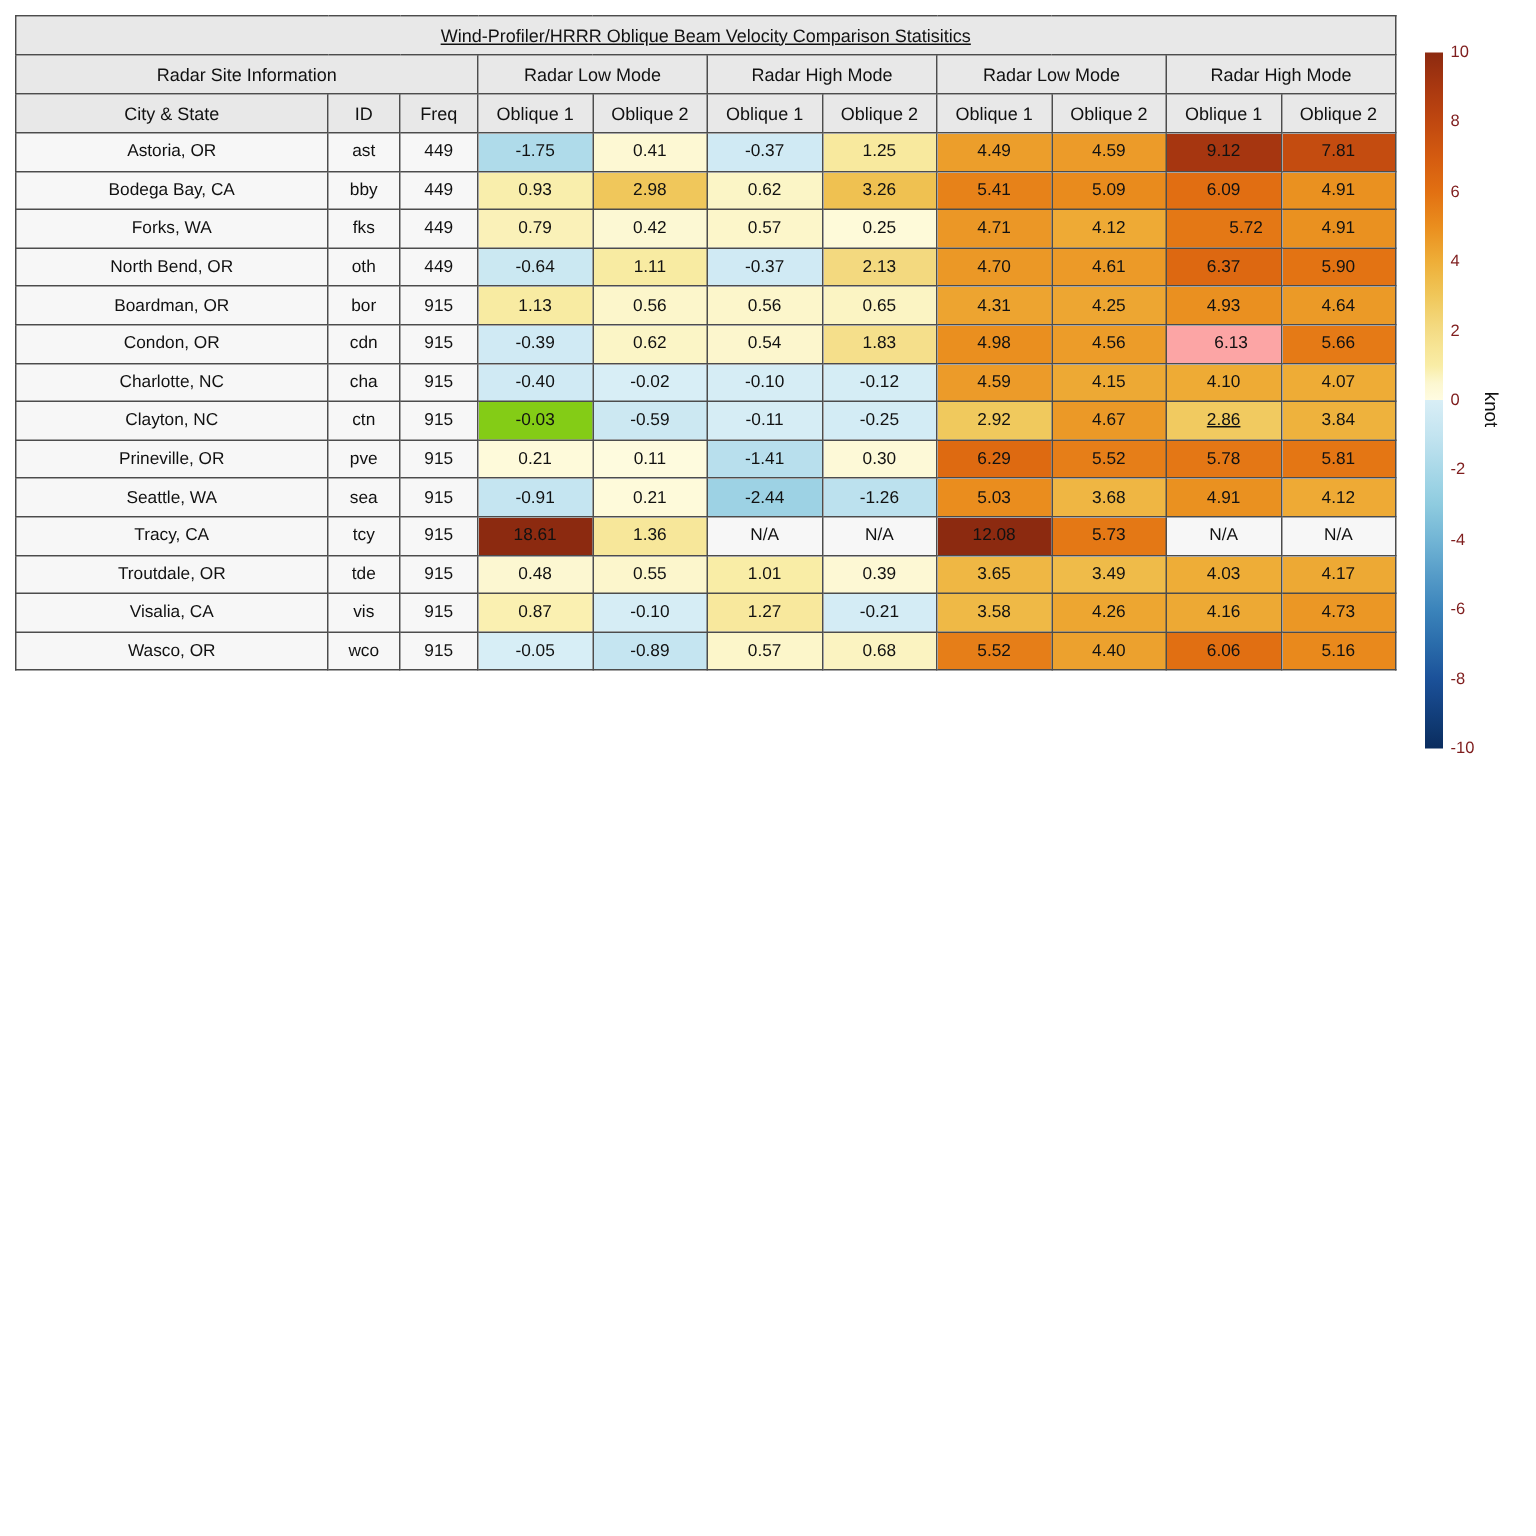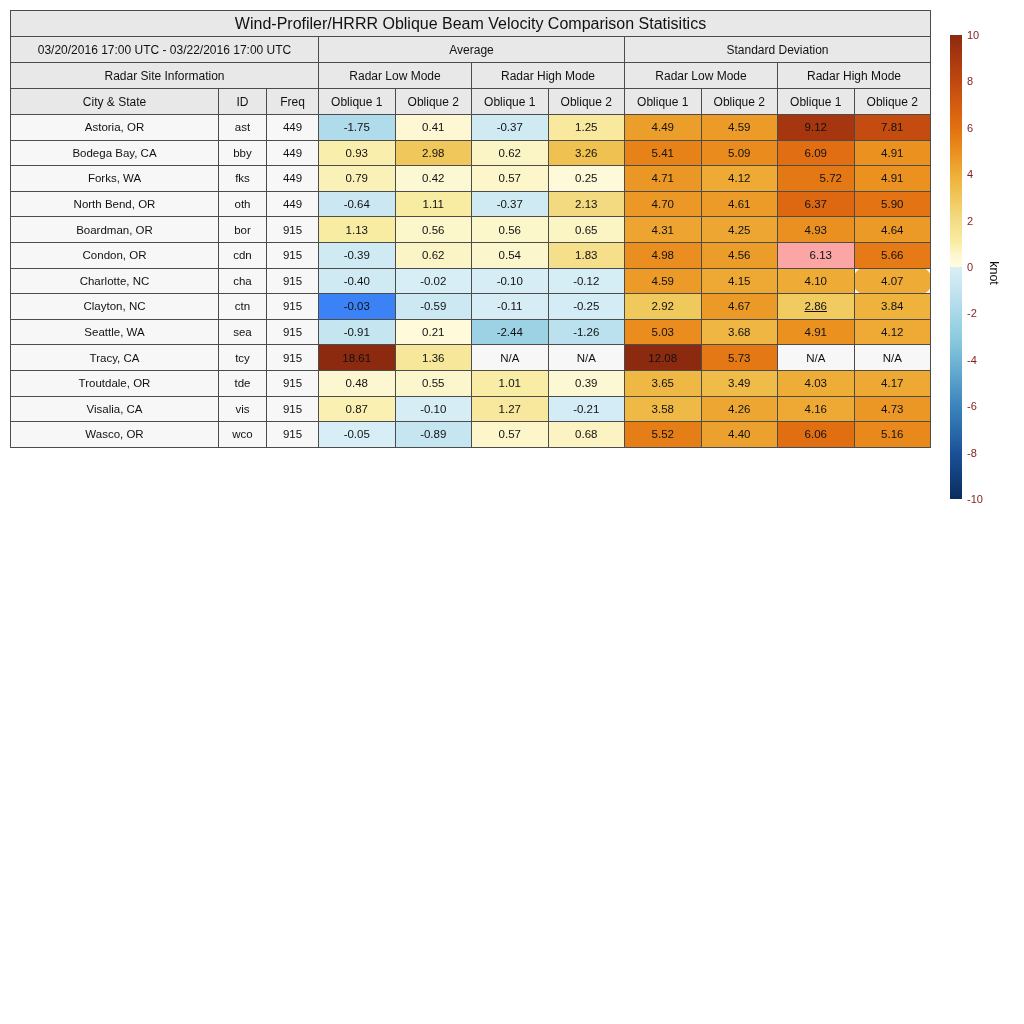--- a/index.html
+++ b/index.html
@@ -4,21 +4,21 @@
 <style>
   html,body{margin:0;padding:0;background:#ffffff;width:1024px;height:1024px;
     font-family:"Liberation Sans",sans-serif;color:#111;}
   .figure{position:relative;width:1024px;height:1024px;background:#fff;overflow:hidden;}
 
   table.stats{position:absolute;left:10px;top:10px;width:921px;
     border-collapse:collapse;table-layout:fixed;}
   table.stats td{border:1px solid #4c4c4c;text-align:center;vertical-align:middle;
     padding:0;overflow:hidden;white-space:nowrap;}
   thead td{background:#e8e8e8;font-size:12px;height:25px;}
-  td.title-cell{font-size:16px;height:25px;}
+  td.title-cell{font-size:12px;height:25px;text-decoration:underline;}
   tbody td{font-size:11.5px;height:24.6px;background:#fff;}
   tbody td.meta{background:#f7f7f7;}
 
   .colorbar{position:absolute;left:950px;top:35px;width:70px;height:464px;}
   .cb-bar{position:absolute;left:0;top:0;width:12px;height:464px;}
   .cb-tick{position:absolute;left:17px;transform:translateY(-50%);
     font-size:11px;color:#7f1d1d;}
   .cb-label{position:absolute;left:37px;top:calc(50% + 6px);
     transform:translateY(-50%);writing-mode:vertical-rl;font-size:12.5px;color:#111;}
 </style>
@@ -37,25 +37,20 @@
         <col>
         <col>
         <col>
         <col>
         <col>
         <col>
     </colgroup>
     <thead>
       <tr>
         <td class="title-cell" colspan="11">Wind-Profiler/HRRR Oblique Beam Velocity Comparison Statisitics</td>
-      </tr>
-      <tr>
-        <td colspan="3">03/20/2016 17:00 UTC - 03/22/2016 17:00 UTC</td>
-        <td colspan="4">Average</td>
-        <td colspan="4">Standard Deviation</td>
       </tr>
       <tr>
         <td colspan="3">Radar Site Information</td>
         <td colspan="2">Radar Low Mode</td>
         <td colspan="2">Radar High Mode</td>
         <td colspan="2">Radar Low Mode</td>
         <td colspan="2">Radar High Mode</td>
       </tr>
       <tr>
         <td>City &amp; State</td>
@@ -154,34 +149,47 @@
           <td class="meta">Charlotte, NC</td>
           <td class="meta">cha</td>
           <td class="meta">915</td>
           <td style="background: rgb(208, 234, 244);">-0.40</td>
           <td style="background: rgb(216, 238, 246);">-0.02</td>
           <td style="background: rgb(214, 237, 245);">-0.10</td>
           <td style="background: rgb(213, 237, 245);">-0.12</td>
           <td style="background: rgb(236, 155, 41);">4.59</td>
           <td style="background: rgb(237, 169, 52);">4.15</td>
           <td style="background: rgb(238, 171, 53);">4.10</td>
-          <td style="background: rgb(238, 172, 54); border-radius: 10px;">4.07</td>
+          <td style="background: rgb(238, 172, 54);">4.07</td>
         </tr>
         <tr>
           <td class="meta">Clayton, NC</td>
           <td class="meta">ctn</td>
           <td class="meta">915</td>
-          <td style="background: #3b82f6; margin-top: 12px;">-0.03</td>
+          <td style="background: #84cc16; margin-top: 12px;">-0.03</td>
           <td style="background: rgb(204, 232, 242);">-0.59</td>
           <td style="background: rgb(214, 237, 245);">-0.11</td>
           <td style="background: rgb(211, 236, 245);">-0.25</td>
           <td style="background: rgb(240, 201, 93);">2.92</td>
           <td style="background: rgb(235, 153, 39);">4.67</td>
           <td style="background: rgb(241, 202, 96); text-decoration: underline;">2.86</td>
           <td style="background: rgb(238, 178, 61);">3.84</td>
+        </tr>
+        <tr>
+          <td class="meta">Prineville, OR</td>
+          <td class="meta">pve</td>
+          <td class="meta">915</td>
+          <td style="background: rgb(254, 250, 218);">0.21</td>
+          <td style="background: rgb(254, 251, 222);">0.11</td>
+          <td style="background: rgb(184, 223, 237);">-1.41</td>
+          <td style="background: rgb(253, 249, 215);">0.30</td>
+          <td style="background: rgb(222, 106, 17);">6.29</td>
+          <td style="background: rgb(230, 126, 24);">5.52</td>
+          <td style="background: rgb(228, 119, 21);">5.78</td>
+          <td style="background: rgb(228, 118, 20);">5.81</td>
         </tr>
         <tr>
           <td class="meta">Seattle, WA</td>
           <td class="meta">sea</td>
           <td class="meta">915</td>
           <td style="background: rgb(197, 229, 241);">-0.91</td>
           <td style="background: rgb(254, 250, 218);">0.21</td>
           <td style="background: rgb(157, 210, 228);">-2.44</td>
           <td style="background: rgb(188, 225, 238);">-1.26</td>
           <td style="background: rgb(234, 141, 30);">5.03</td>

